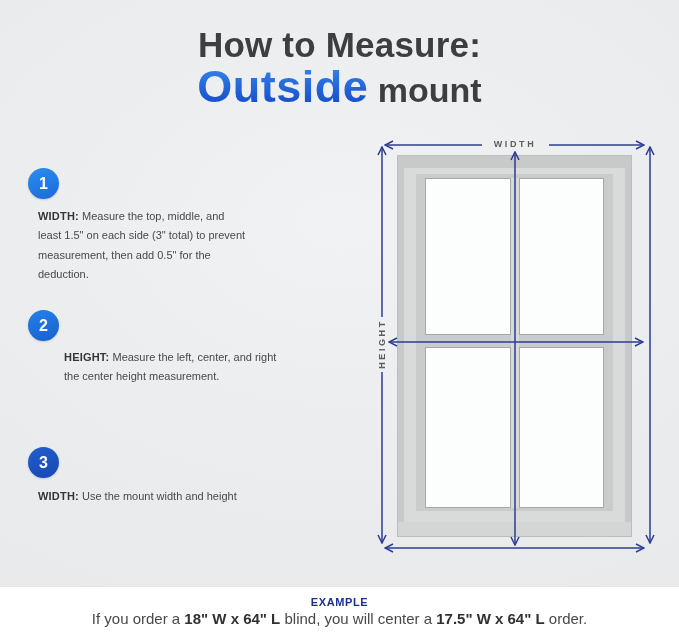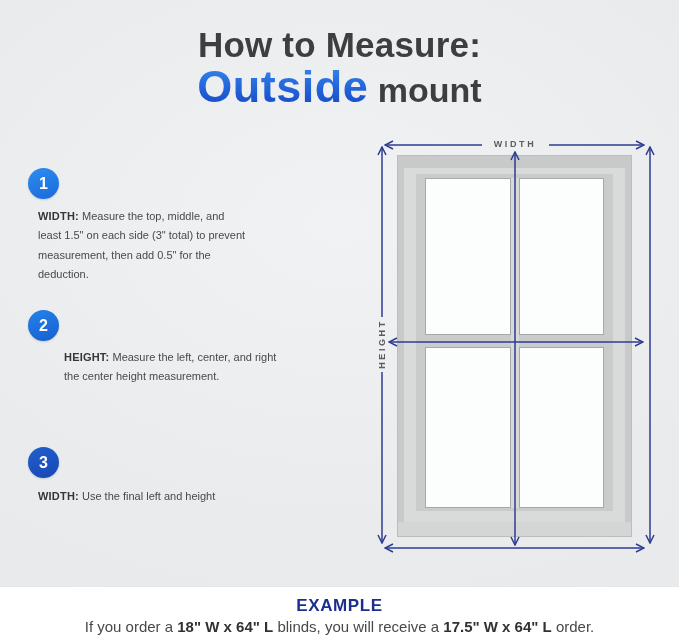--- a/index.html
+++ b/index.html
@@ -63,21 +63,21 @@
     color:#5c5d5f; text-align:center;
   }
   .width-label { left:108px; top:4px; width:70px; }
   .height-label { left:10px; top:209px; transform:translate(-50%,-50%) rotate(-90deg); white-space:nowrap; }
 
   
   .footer {
     position:absolute; left:0; top:586px; width:679px; height:58px; background:#ffffff;
     text-align:center; border-top:1px solid #e6e7e8;
   }
-  .example-heading { margin-top:9px; font-size:17px; font-weight:700; color:#1b2f8e; letter-spacing:0.6px; }
+  .example-heading { margin-top:9px; font-size:11px; font-weight:700; color:#1b2f8e; letter-spacing:0.6px; }
   .example-sentence { margin-top:2px; font-size:15px; color:#47484a; }
   .example-sentence .b { font-weight:700; color:#303134; }
 </style>
 </head>
 <body>
 
 <div class="page">
   <div class="canvas">
 
     <div class="header">
@@ -90,21 +90,21 @@
       <p><span class="lbl">WIDTH:</span> <span class="ln-first">Measure the top, middle, and</span><span class="ln">least 1.5" on each side (3" total) to prevent</span><span class="ln">measurement, then add 0.5" for the</span><span class="ln">deduction.</span></p>
     </div>
 
     <div class="step step2">
       <div class="badge badge-2">2</div>
       <p><span class="lbl">HEIGHT:</span> <span class="ln-first">Measure the left, center, and right</span><span class="ln">the center height measurement.</span></p>
     </div>
 
     <div class="step step3">
       <div class="badge badge-3">3</div>
-      <p><span class="lbl">WIDTH:</span> <span class="ln-first">Use the final left and height</span></p>
+      <p><span class="lbl">WIDTH:</span> <span class="ln-first">Use the mount width and height</span></p>
     </div>
 
     <div class="diagram">
       <div class="window">
         <div class="casing"></div>
         <div class="frame2"></div>
         <div class="sash"></div>
         <div class="mullion-v"></div>
         <div class="pane pane-tl"></div>
         <div class="pane pane-tr"></div>
@@ -137,15 +137,15 @@
         </g>
       </svg>
 
       <div class="meas-label width-label">WIDTH</div>
       <div class="meas-label height-label">HEIGHT</div>
     </div>
   </div>
 
   <div class="footer">
     <div class="example-heading">EXAMPLE</div>
-    <div class="example-sentence"><span>If you order a </span><span class="b">18" W x 64" L</span><span> blinds, you will receive a </span><span class="b">17.5" W x 64" L</span><span> order.</span></div>
+    <div class="example-sentence"><span>If you order a </span><span class="b">18" W x 64" L</span><span> blind, you will center a </span><span class="b">17.5" W x 64" L</span><span> order.</span></div>
   </div>
 </div>
 
 </body></html>

